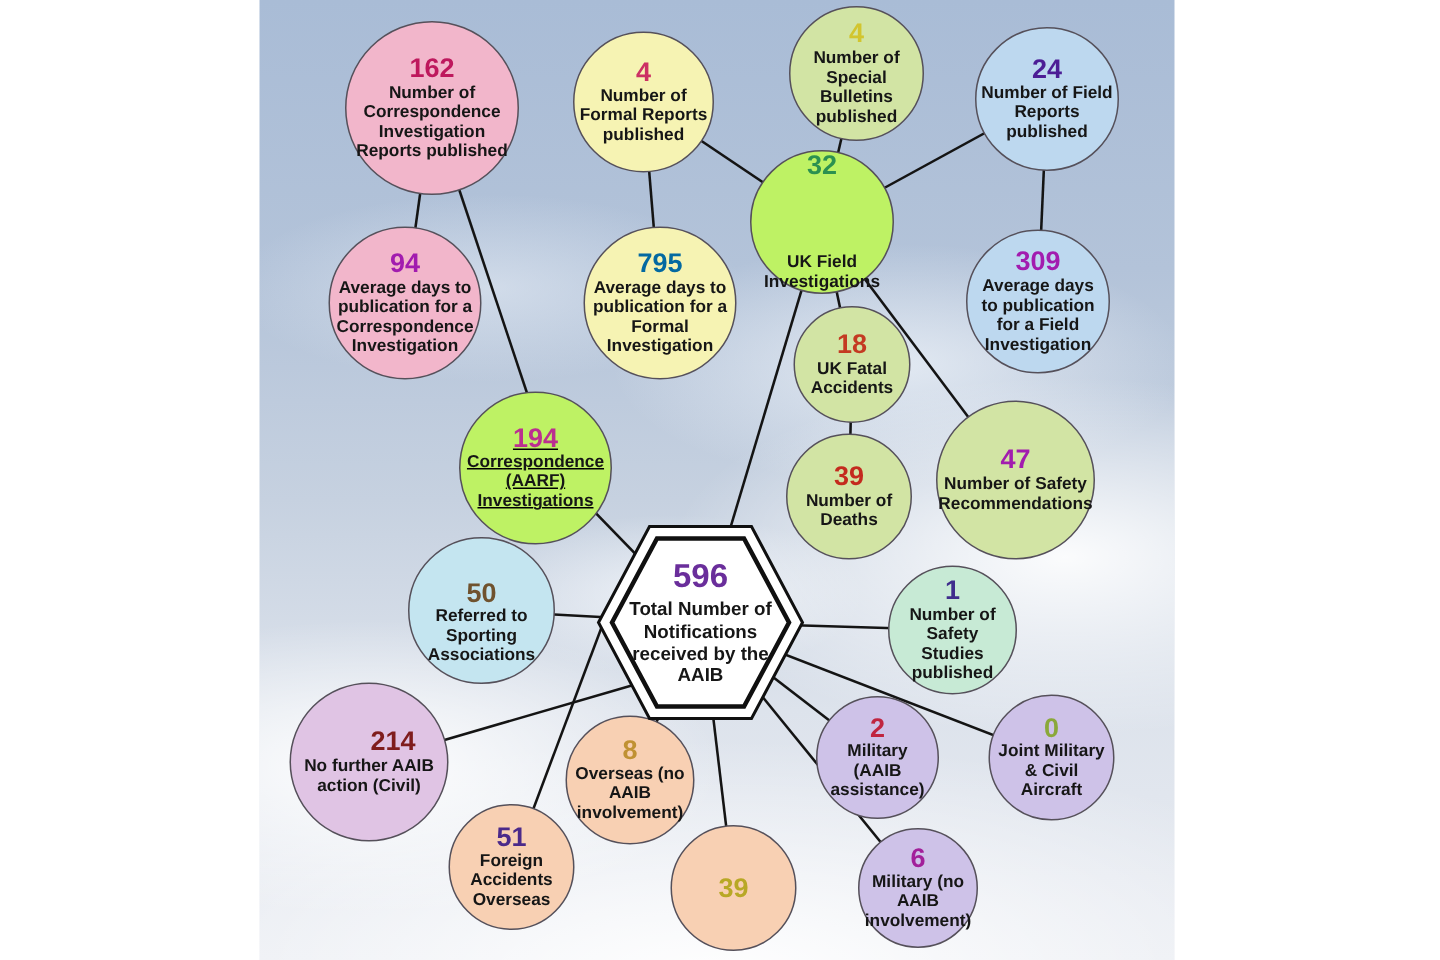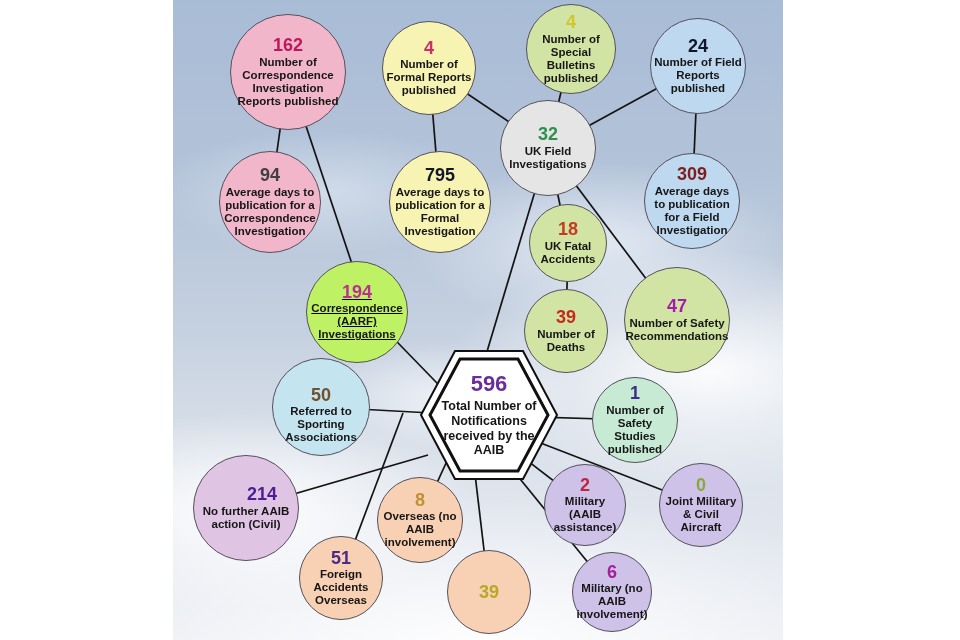--- a/index.html
+++ b/index.html
@@ -20,21 +20,21 @@
   }
   #edges{position:absolute;left:0;top:0;width:960px;height:640px;}
   #edges line{stroke:#141414;stroke-width:1.7;}
   .node{
     position:absolute;border-radius:50%;border:1.2px solid #55505a;
     display:flex;flex-direction:column;align-items:center;justify-content:center;
     text-align:center;box-sizing:border-box;
   }
   .node .num{font-weight:bold;font-size:18px;line-height:1.05;}
   .node .label{font-weight:bold;font-size:11.5px;line-height:1.13;color:#161616;padding:0 3px;margin-top:1px;}
-  .hex-node{position:absolute;left:417px;top:338px;width:144px;height:154px;}
+  .hex-node{position:absolute;left:395px;top:338px;width:144px;height:154px;}
   .hex-node svg{position:absolute;left:0;top:0;width:144px;height:154px;}
   .hex-outer{fill:#ffffff;stroke:#101010;stroke-width:2;}
   .hex-inner{fill:#ffffff;stroke:#101010;stroke-width:3;}
   .hex-content{
     position:absolute;left:12px;top:16px;width:120px;height:122px;
     display:flex;flex-direction:column;align-items:center;justify-content:center;text-align:center;
   }
   .hex-content .num{font-weight:bold;font-size:22px;line-height:1.05;margin-bottom:4px;}
   .hex-content .label{font-weight:bold;font-size:12.5px;line-height:1.18;color:#161616;}
 </style>
@@ -65,49 +65,49 @@
       <line x1="468" y1="415" x2="585" y2="505"></line>
       <line x1="468" y1="415" x2="701" y2="505"></line>
       <line x1="468" y1="415" x2="635" y2="420"></line>
     </svg>
   <div id="nodes">
       <div class="node" style="left: 230px; top: 14px; width: 116px; height: 116px; background: rgb(242, 182, 203);">
         <div class="num" style="color: #be185d;">162</div>
         <div class="label">Number of Correspondence Investigation Reports published</div>
       </div>
       <div class="node" style="left: 219px; top: 151px; width: 102px; height: 102px; background: rgb(242, 182, 203);">
-        <div class="num" style="color: #404040;">94</div>
+        <div class="num" style="color: #a21caf;">94</div>
         <div class="label">Average days to publication for a Correspondence Investigation</div>
       </div>
       <div class="node" style="left: 306px; top: 261px; width: 102px; height: 102px; background: #bef264; text-decoration: underline;">
         <div class="num" style="color: rgb(187, 47, 144);">194</div>
         <div class="label">Correspondence (AARF) Investigations</div>
       </div>
       <div class="node" style="left: 382px; top: 21px; width: 94px; height: 94px; background: rgb(246, 243, 179);">
         <div class="num" style="color: rgb(204, 48, 100);">4</div>
         <div class="label">Number of Formal Reports published</div>
       </div>
       <div class="node" style="left: 389px; top: 151px; width: 102px; height: 102px; background: rgb(246, 243, 179);">
-        <div class="num" style="color: #0f172a;">795</div>
+        <div class="num" style="color: #0369a1;">795</div>
         <div class="label">Average days to publication for a Formal Investigation</div>
       </div>
       <div class="node" style="left: 526px; top: 4px; width: 90px; height: 90px; background: rgb(210, 228, 164);">
         <div class="num" style="color: rgb(210, 197, 46);">4</div>
         <div class="label">Number of Special Bulletins published</div>
       </div>
       <div class="node" style="left: 650px; top: 18px; width: 96px; height: 96px; background: rgb(189, 216, 239);">
-        <div class="num" style="color: #0f172a;">24</div>
+        <div class="num" style="color: #4c1d95;">24</div>
         <div class="label">Number of Field Reports published</div>
       </div>
-      <div class="node" style="left: 500px; top: 100px; width: 96px; height: 96px; background: #e5e5e5;">
+      <div class="node" style="left: 500px; top: 100px; width: 96px; height: 96px; background: #bef264; justify-content: space-between;">
         <div class="num" style="color: rgb(44, 145, 80);">32</div>
         <div class="label">UK Field Investigations</div>
       </div>
       <div class="node" style="left: 644px; top: 153px; width: 96px; height: 96px; background: rgb(189, 216, 239);">
-        <div class="num" style="color: #7f1d1d;">309</div>
+        <div class="num" style="color: #a21caf;">309</div>
         <div class="label">Average days to publication for a Field Investigation</div>
       </div>
       <div class="node" style="left: 529px; top: 204px; width: 78px; height: 78px; background: rgb(210, 228, 164);">
         <div class="num" style="color: rgb(196, 58, 34);">18</div>
         <div class="label">UK Fatal Accidents</div>
       </div>
       <div class="node" style="left: 524px; top: 289px; width: 84px; height: 84px; background: rgb(210, 228, 164);">
         <div class="num" style="color: rgb(196, 42, 30);">39</div>
         <div class="label">Number of Deaths</div>
       </div>
@@ -117,21 +117,21 @@
       </div>
       <div class="node" style="left: 272px; top: 358px; width: 98px; height: 98px; background: rgb(196, 229, 240);">
         <div class="num" style="color: rgb(112, 82, 46); margin-top: 16px;">50</div>
         <div class="label">Referred to Sporting Associations</div>
       </div>
       <div class="node" style="left: 592px; top: 377px; width: 86px; height: 86px; background: rgb(199, 234, 213);">
         <div class="num" style="color: rgb(63, 45, 140);">1</div>
         <div class="label">Number of Safety Studies published</div>
       </div>
       <div class="node" style="left: 193px; top: 455px; width: 106px; height: 106px; background: rgb(224, 196, 228);">
-        <div class="num" style="color: #4c1d95; margin-left: 32px;">214</div>
+        <div class="num" style="color: #7f1d1d; margin-left: 32px;">214</div>
         <div class="label">No further AAIB action (Civil)</div>
       </div>
       <div class="node" style="left: 544px; top: 464px; width: 82px; height: 82px; background: rgb(206, 194, 232);">
         <div class="num" style="color: rgb(192, 37, 64);">2</div>
         <div class="label">Military (AAIB assistance)</div>
       </div>
       <div class="node" style="left: 659px; top: 463px; width: 84px; height: 84px; background: rgb(206, 194, 232);">
         <div class="num" style="color: rgb(138, 168, 58);">0</div>
         <div class="label">Joint Military &amp; Civil Aircraft</div>
       </div>

